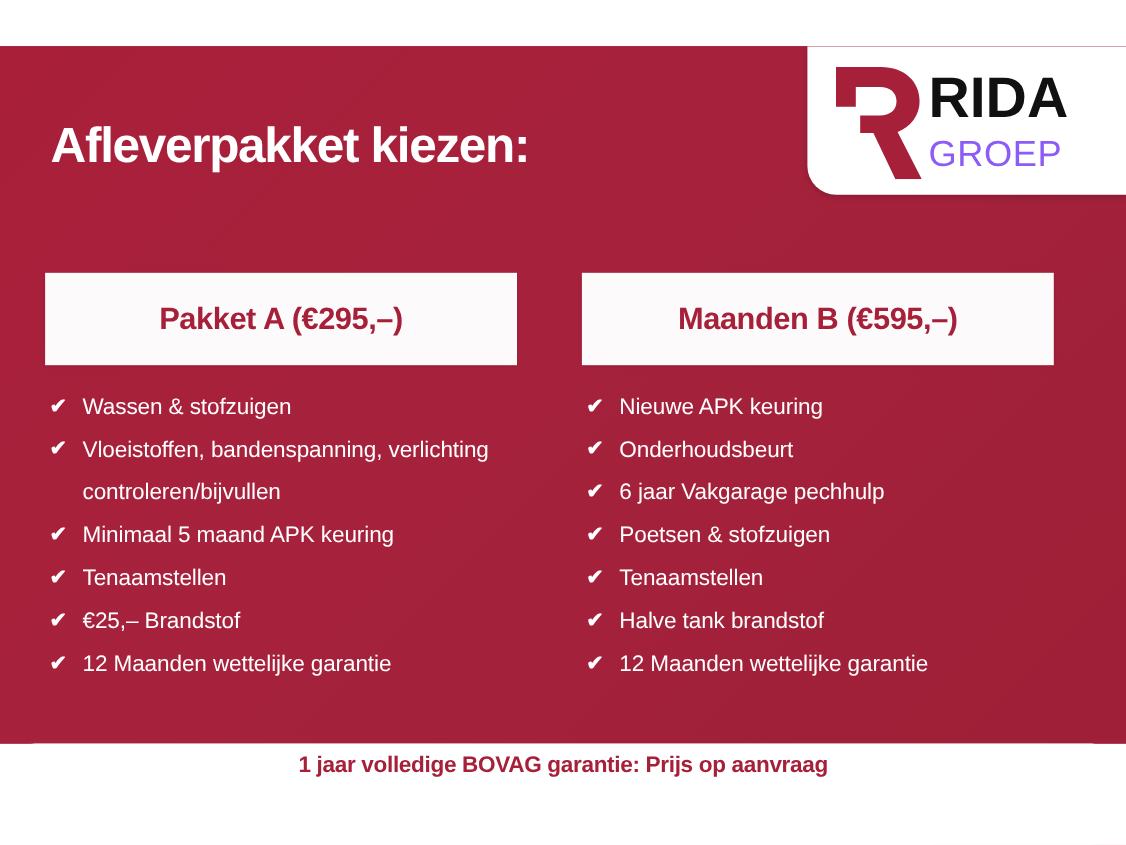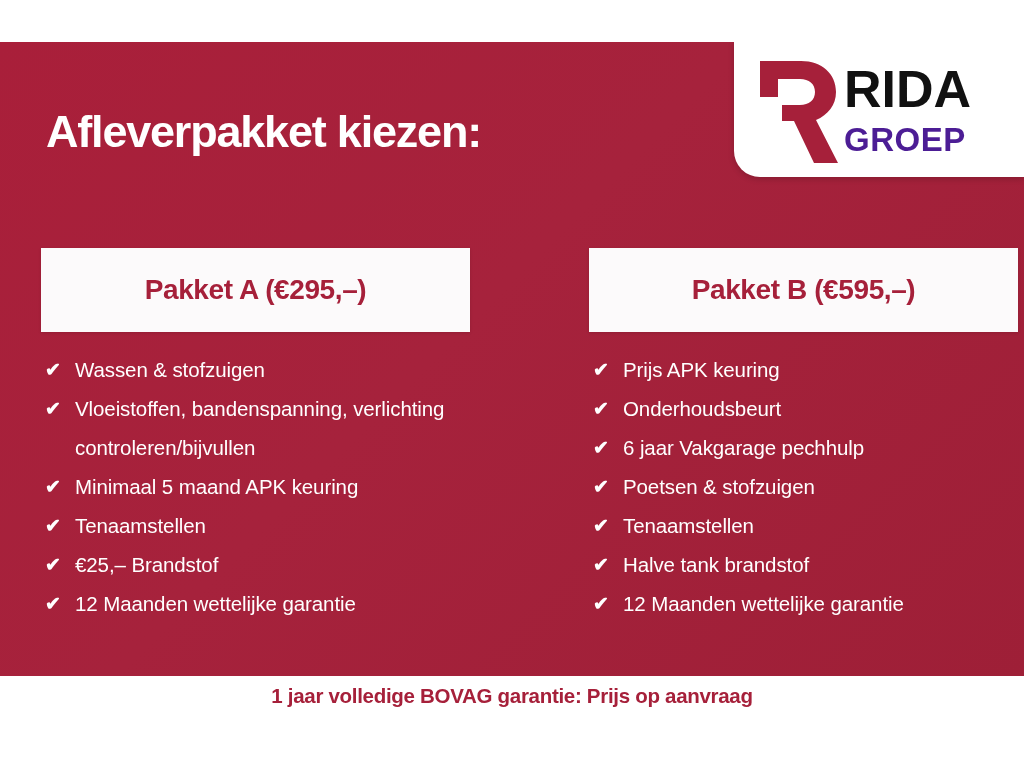--- a/index.html
+++ b/index.html
@@ -75,34 +75,34 @@
     line-height: 1;
   }
   .logo-rida {
     font-size: 52px;
     font-weight: 700;
     color: #111111;
     letter-spacing: 0px;
   }
   .logo-groep {
     font-size: 33px;
-    font-weight: 700;
-    color: #4c1d95;
+    font-weight: 400;
+    color: #8b5cf6;
     letter-spacing: 0.5px;
     margin-top: 8px;
   }
 
   
   .columns {
     position: absolute;
     left: 0;
     top: 206px;
     width: 1024px;
     display: flex;
-    gap: 119px;
+    gap: 59px;
     padding: 0 41px;
     box-sizing: border-box;
   }
   .package-col {
     width: 429px;
     flex: 0 0 auto;
   }
   .package-header {
     background: #FCFAFB;
     height: 84px;
@@ -213,26 +213,26 @@
           </li>
           <li class="feature-item">
             <span class="check-icon">✔</span>
             <span class="feature-text">12 Maanden wettelijke garantie</span>
           </li>
         </ul>
       </div>
 
       <div class="package-col">
         <div class="package-header">
-          <span class="package-header-text">Pakket B (€595,–)</span>
+          <span class="package-header-text">Maanden B (€595,–)</span>
         </div>
         <ul class="feature-list">
           <li class="feature-item">
             <span class="check-icon">✔</span>
-            <span class="feature-text">Prijs APK keuring</span>
+            <span class="feature-text">Nieuwe APK keuring</span>
           </li>
           <li class="feature-item">
             <span class="check-icon">✔</span>
             <span class="feature-text">Onderhoudsbeurt</span>
           </li>
           <li class="feature-item">
             <span class="check-icon">✔</span>
             <span class="feature-text">6 jaar Vakgarage pechhulp</span>
           </li>
           <li class="feature-item">

